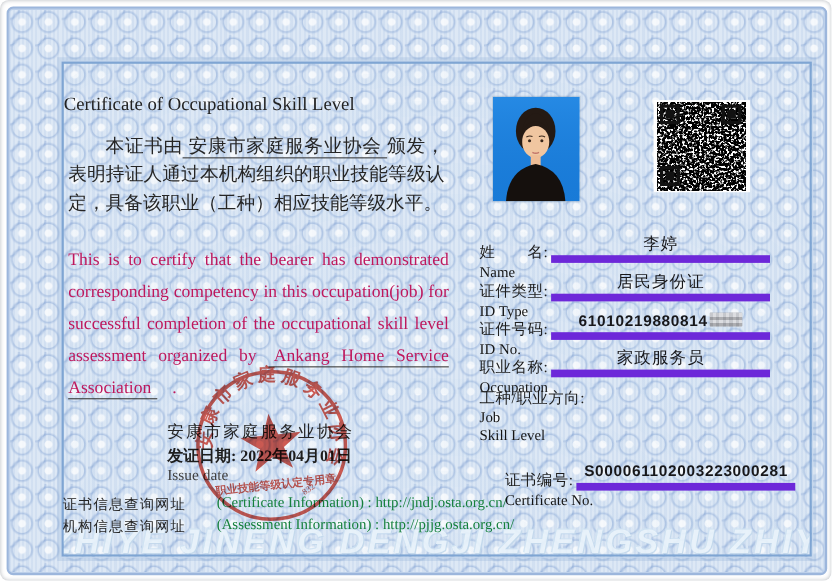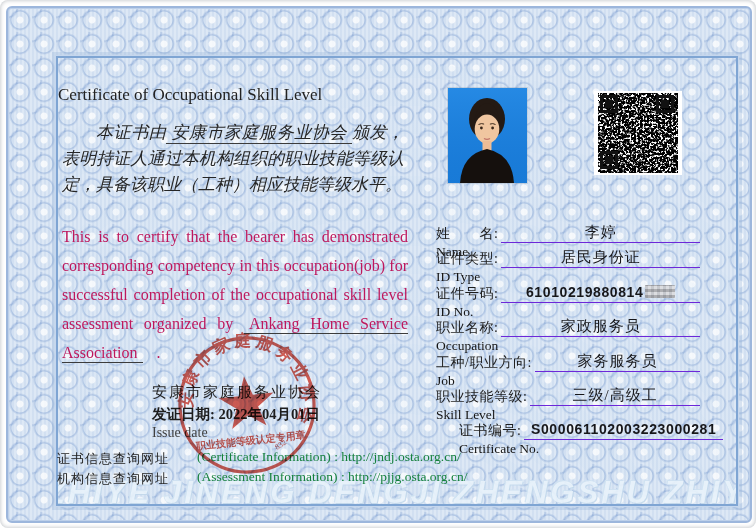--- a/index.html
+++ b/index.html
@@ -23,40 +23,40 @@
   .wm{position:absolute;left:-12px;top:417px;white-space:nowrap;
       font-family:"Liberation Sans","DejaVu Sans",sans-serif;font-style:italic;font-weight:800;
       font-size:31px;letter-spacing:3px;color:#e9f3fb;
       text-shadow:0 0 1px #bad3ea,1px 1px 0 #c4d9ec,-1px -1px 0 #d2e4f3;opacity:.9;}
 
   .abs{position:absolute;}
   .title-cn{left:58px;top:46px;width:338px;text-align:center;font-size:27px;font-weight:600;
             letter-spacing:7px;text-indent:7px;color:#2b2b2b;}
   .title-en{left:58px;top:85px;width:338px;text-align:left;font-size:17px;color:#222;}
   .p-cn{left:62px;top:120px;width:342px;font-size:17px;line-height:26px;text-align:justify;
-        text-indent:2em;color:#262626;margin:0;font-style:italic;}
+        text-indent:2em;color:#262626;margin:0;}
   .p-en{left:62px;top:222px;width:346px;font-size:16px;line-height:29px;text-align:justify;color:#be185d;margin:0;}
   .u{border-bottom:1px solid #3c3c3c;padding:0 5px 1px;}
   .dot{margin-left:14px;}
 
   .issuer-org{left:152px;top:383px;font-size:15px;letter-spacing:2px;color:#242424;}
   .issue-date{left:152px;top:405px;font-size:14.5px;color:#1d1d1d;font-weight:600;}
   .issue-date-en{left:152px;top:425px;font-size:14px;color:#404040;}
   .qrow{left:57px;font-size:13px;color:#242424;}
   .qrow .en{position:absolute;left:140px;top:-1px;width:380px;font-size:13.5px;white-space:nowrap;color:#15803d;}
   .qcn{letter-spacing:1px;}
 
   .seal{left:172px;top:330px;transform:rotate(-6deg);opacity:.88;mix-blend-mode:multiply;}
   .photo{left:448px;top:88px;width:79px;height:95px;box-shadow:0 0 0 1px rgba(120,140,160,.25);}
   .qr{left:594px;top:91px;width:88px;height:84px;}
 
   .field{position:absolute;left:436px;width:264px;}
   .frow{display:flex;align-items:flex-end;}
   .flabel{white-space:nowrap;font-size:14px;color:#1d1d1d;padding-right:3px;letter-spacing:.5px;}
-  .fline{flex:1;border-bottom:1px solid #6d28d9;text-align:center;line-height:1.05;padding-bottom:1px;}
+  .fline{flex:1;border-bottom:7px solid #6d28d9;text-align:center;line-height:1.05;padding-bottom:1px;}
   .fvalue{font-size:15px;color:#17171a;letter-spacing:1px;}
   .fvalue.num{font-family:"Liberation Sans","DejaVu Sans",sans-serif;font-size:14px;font-weight:600;letter-spacing:.6px;}
   .fen{font-size:13.5px;color:#141414;margin-top:1px;}
   .redact{display:inline-block;width:30px;height:13px;vertical-align:-1px;margin-left:2px;border-radius:1px;
         background-image:repeating-linear-gradient(0deg,rgba(125,125,130,.55) 0 3px,rgba(205,205,210,.45) 3px 6px),
                          repeating-linear-gradient(90deg,#bfc3c8 0 3px,#e8eaec 3px 6px);
         filter:blur(.6px);}
 </style>
 </head>
 <body>
@@ -134,21 +134,21 @@
     <g fill="#111">
       <path fill-rule="evenodd" d="M6,4 h18 v18 h-18 Z M9,7 v12 h12 v-12 Z"></path>
         <rect x="11" y="9" width="8" height="8"></rect>
       <path fill-rule="evenodd" d="M62,4 h18 v18 h-18 Z M65,7 v12 h12 v-12 Z"></path>
         <rect x="67" y="9" width="8" height="8"></rect>
       <path fill-rule="evenodd" d="M6,60 h18 v18 h-18 Z M9,63 v12 h12 v-12 Z"></path>
         <rect x="11" y="65" width="8" height="8"></rect>
     </g>
   </svg>
 
-  <div class="field" style="top:224px;">
+  <div class="field" style="top:214px;">
     <div class="frow">
       <span class="flabel">姓　　名:</span>
       <span class="fline"><span class="fvalue">李婷</span></span>
     </div>
     <div class="fen">Name</div>
   </div>
 
   <div class="field" style="top:249px;">
     <div class="frow">
       <span class="flabel">证件类型:</span>
@@ -169,30 +169,25 @@
     <div class="frow">
       <span class="flabel">职业名称:</span>
       <span class="fline"><span class="fvalue">家政服务员</span></span>
     </div>
     <div class="fen">Occupation</div>
   </div>
 
   <div class="field" style="top:353px;">
     <div class="frow">
       <span class="flabel">工种/职业方向:</span>
-      <span class="fline"><span class="fvalue">家务服务员</span></span>
     </div>
     <div class="fen">Job</div>
   </div>
 
   <div class="field" style="top:387px;">
-    <div class="frow">
-      <span class="flabel">职业技能等级:</span>
-      <span class="fline"><span class="fvalue">三级/高级工</span></span>
-    </div>
     <div class="fen">Skill Level</div>
   </div>
 
   <div class="field" style="top:421px;margin-left:23px;">
     <div class="frow">
       <span class="flabel">证书编号:</span>
       <span class="fline"><span class="fvalue num">S000061102003223000281</span></span>
     </div>
     <div class="fen">Certificate No.</div>
   </div>

